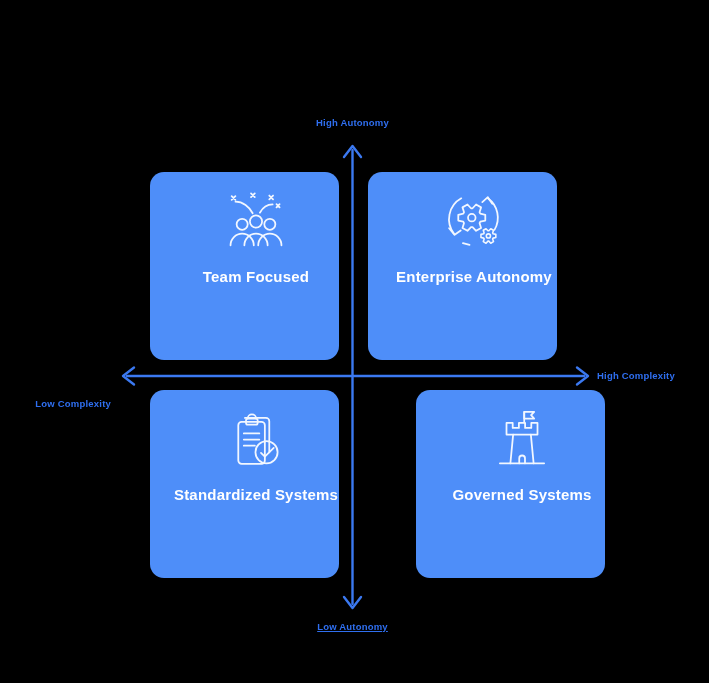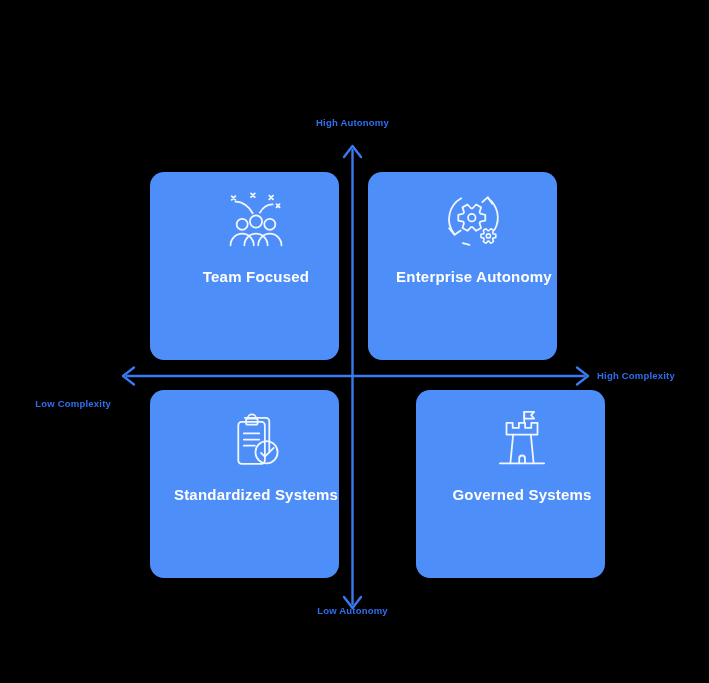--- a/index.html
+++ b/index.html
@@ -62,21 +62,21 @@
     <line x1="352.5" y1="150" x2="352.5" y2="604"></line>
     <polyline points="344,157 352.5,146 361,157"></polyline>
     <polyline points="344,597 352.5,608 361,597"></polyline>
 
     <line x1="127" y1="376" x2="584" y2="376"></line>
     <polyline points="134,367.5 123,376 134,384.5"></polyline>
     <polyline points="577,367.5 588,376 577,384.5"></polyline>
   </svg>
 
   <div class="axis-label center" style="left:292px; top:117px; width:121px;">High Autonomy</div>
-  <div class="axis-label center" style="left:292px; top:605px; width:121px;">Low Autonomy</div>
+  <div class="axis-label center" style="left:292px; top:621px; width:121px;text-decoration:underline;">Low Autonomy</div>
   <div class="axis-label right-align" style="left:16px; top:370px; width:95px;">Low Complexity</div>
   <div class="axis-label" style="left:597px; top:370px; width:110px;">High Complexity</div>
 
   <div class="quad-card" style="left:150px; top:172px;">
     <span class="icon-wrap">
       <svg width="62" height="62" viewBox="0 0 56 56">
 
         <path d="M25 21 C22 15 16 10.5 9.5 10.5"></path>
         <path d="M31.5 20.5 C34 16 38 13 43 13"></path>
 

